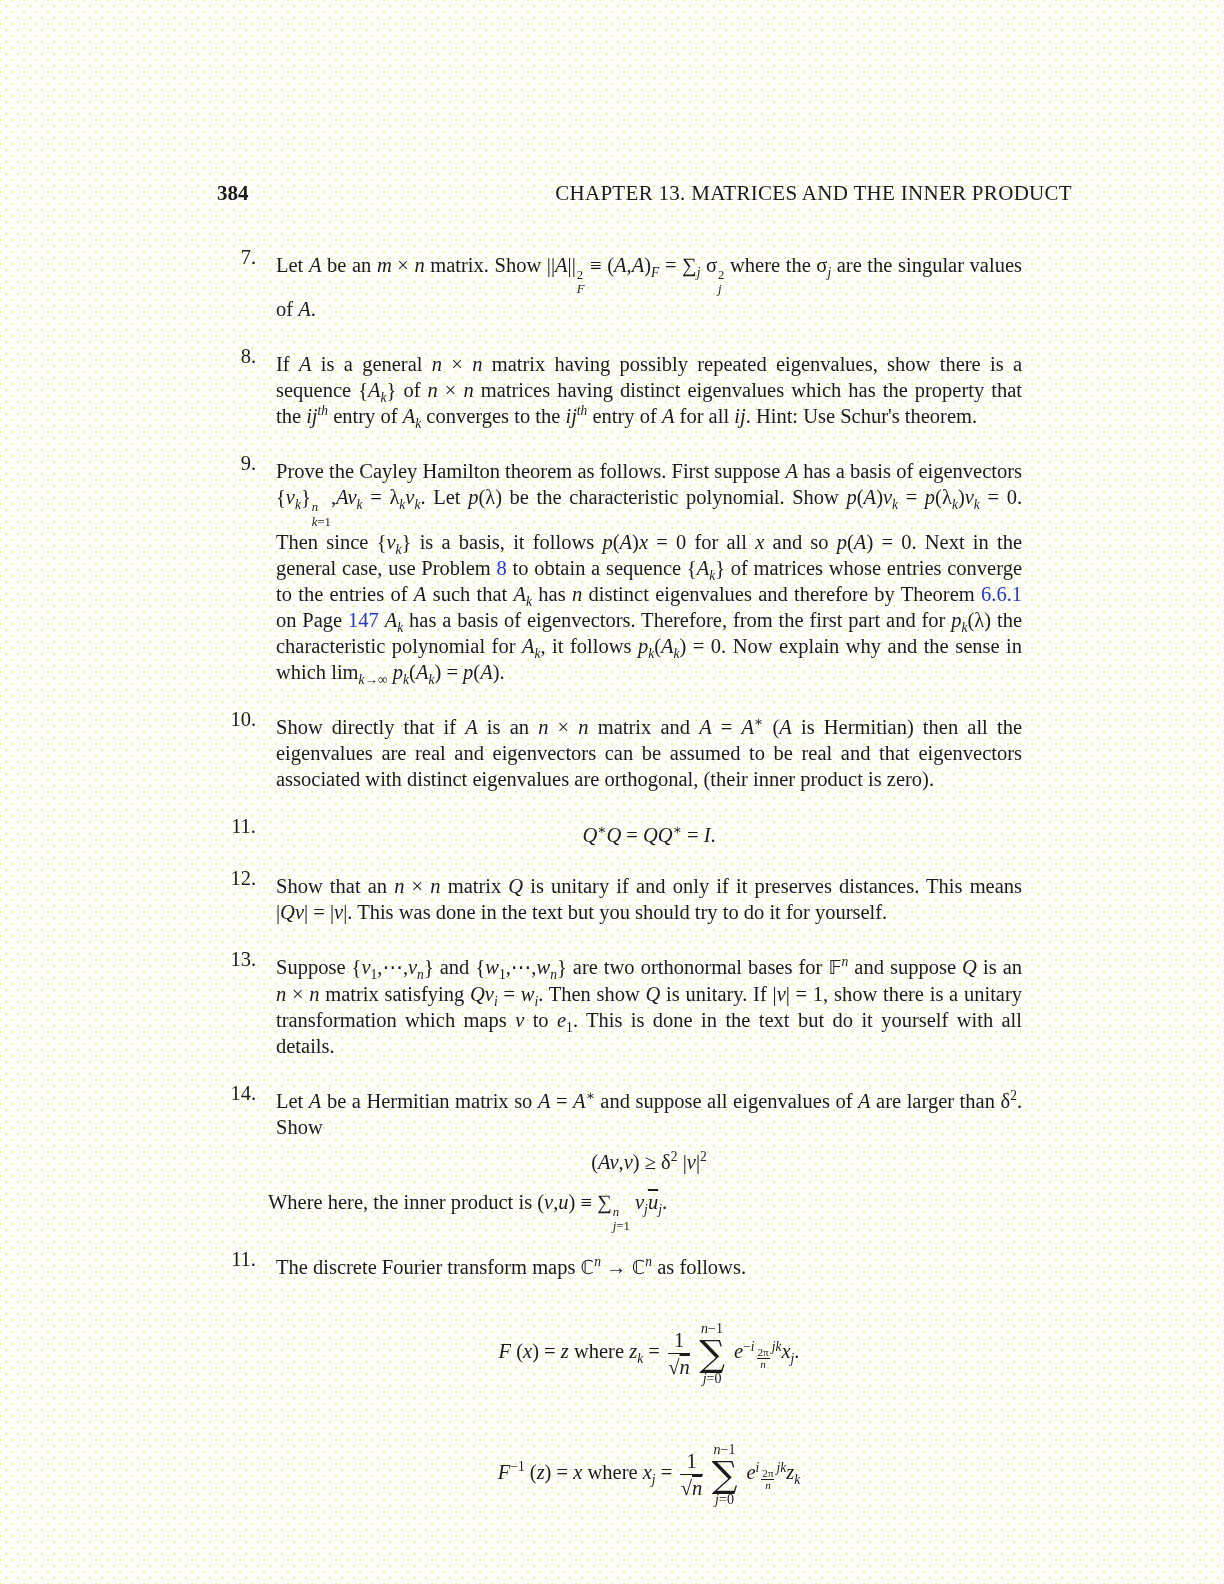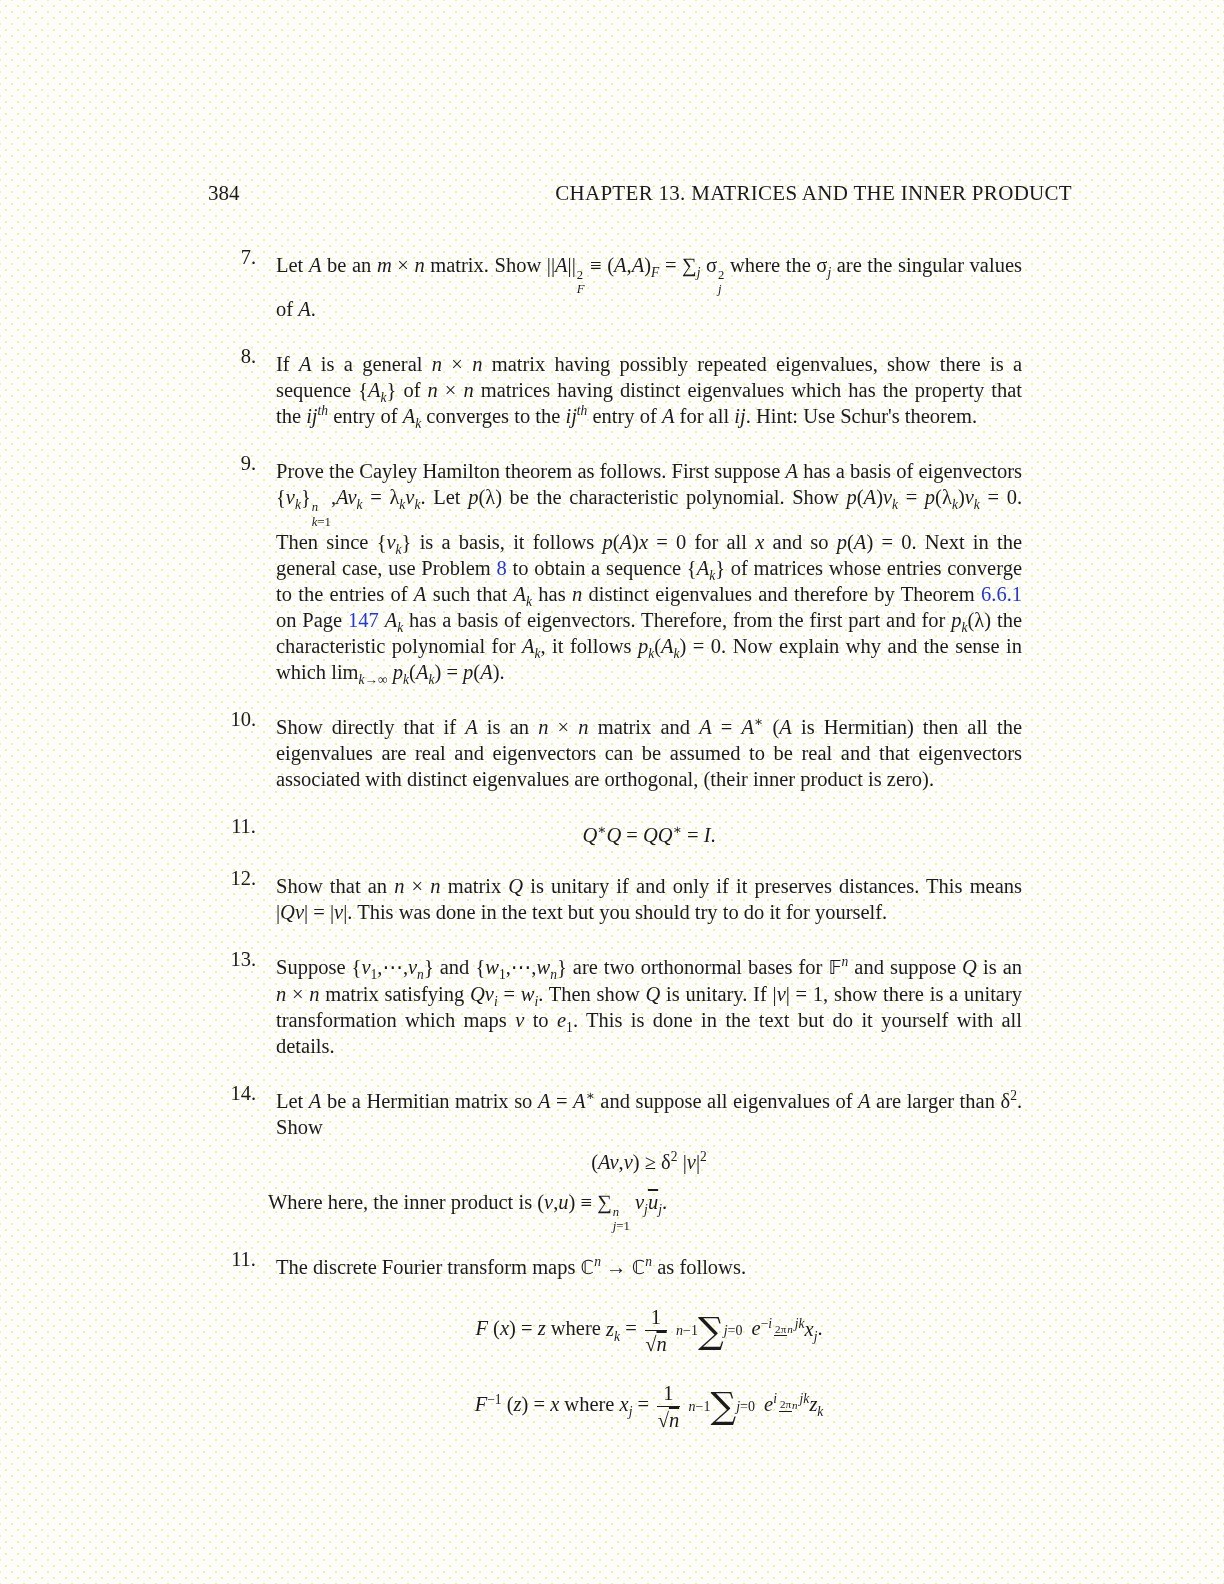--- a/index.html
+++ b/index.html
@@ -12,21 +12,21 @@
       radial-gradient(circle, rgba(247,238,115,.75) 1px, rgba(247,238,115,0) 1.4px),
       radial-gradient(circle, rgba(247,238,115,.75) 1px, rgba(247,238,115,0) 1.4px);
     background-size:12px 12px,12px 12px;
     background-position:0 0,6px 6px;
   }
   .content{
     position:absolute;left:206px;top:180px;width:824px;
     font-size:20.5px;line-height:26px;
   }
   .header{position:relative;height:27px;margin-bottom:37px;font-size:21px;}
-  .pagenum{position:absolute;left:2px;top:0;}
+  .pagenum{position:absolute;left:11px;top:0;font-weight:bold;}
   .chapter{display:block;text-align:right;transform:translateX(42px);letter-spacing:.3px;}
   .problems{margin:0;padding:0;list-style:none;}
   .problem{display:flex;margin:0 0 13px 0;}
   .num{flex:0 0 50px;text-align:right;padding-right:12px;box-sizing:content-box;}
   .pbody{flex:1;min-width:0;}
   .ptext{margin:8px;text-align:justify;}
   .after{margin:14px 0 0 0;text-align:justify;}
   .eq{text-align:center;margin:9px 0 4px 0;}
   .eq.tall{margin:24px 0 20px 0;}
   i{font-style:italic;}
@@ -38,26 +38,26 @@
   
   .ss{display:inline-flex;flex-direction:column;align-items:flex-start;
       vertical-align:-0.55em;font-size:.62em;line-height:1.12;margin-left:1px;}
   .ss .t,.ss .b{display:block;}
   
   .frac{display:inline-flex;flex-direction:column;align-items:center;
         vertical-align:middle;margin:0 5px 0 3px;line-height:1.18;}
   .frac .fn{border-bottom:1.6px solid #1b1b1b;padding:0 6px 1px 6px;}
   .frac .fd{padding-top:1px;}
   
-  .sfrac{display:inline-flex;flex-direction:row;align-items:center;
+  .sfrac{display:inline-flex;flex-direction:column;align-items:center;
          vertical-align:-0.45em;font-size:.82em;line-height:1.05;margin:0 2px;}
   .sfrac .fn{border-bottom:1px solid #1b1b1b;padding:0 1px;}
   
-  .sum{display:inline-flex;flex-direction:row;align-items:center;
-       vertical-align:middle;line-height:1;margin:8px 4px;text-align:center;}
+  .sum{display:inline-flex;flex-direction:column;align-items:center;
+       vertical-align:middle;line-height:1;margin:16px 4px;text-align:center;}
   .sum .st,.sum .sb{font-size:14px;line-height:1.1;}
   .sum .sg{font-size:36px;line-height:.95;font-family:"DejaVu Serif",serif;}
 </style>
 </head>
 <body>
 
 <div class="content">
 
   <div class="header">
     <span class="pagenum">384</span>

